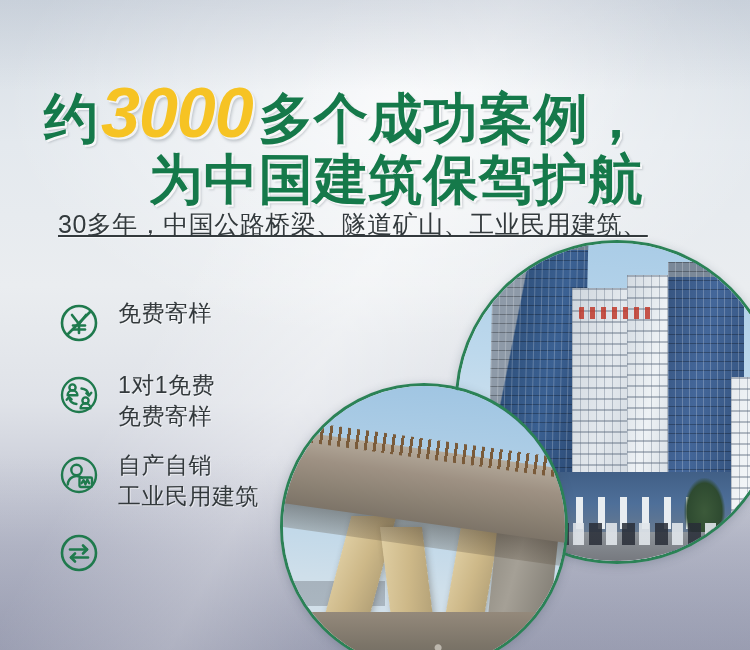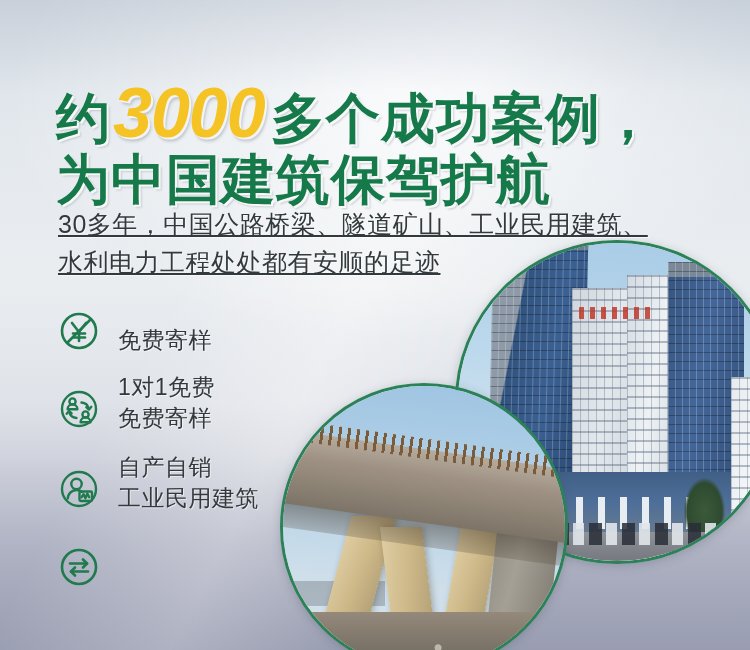--- a/index.html
+++ b/index.html
@@ -20,25 +20,25 @@
     pointer-events:none;
   }
   .vignette{
     position:absolute;inset:0;
     background:linear-gradient(180deg,rgba(150,160,180,.22) 0%,rgba(255,255,255,0) 14%,rgba(255,255,255,0) 70%,rgba(120,125,150,.30) 100%);
     pointer-events:none;
   }
 
   
   .headline{
-    position:absolute;left:56px;top:78px;z-index:6;
+    position:absolute;left:44px;top:78px;z-index:6;
     line-height:1;white-space:nowrap;
   }
   .hl-line1{display:block;height:66px;}
-  .hl-line2{display:block;margin-top:8px;}
+  .hl-line2{display:block;margin-top:8px;text-align:right;}
   .hl-cn{
     font-size:54px;font-weight:bold;color:#15794a;
     letter-spacing:1px;
     text-shadow:2px 2px 0 rgba(255,255,255,.85), 3px 3px 2px rgba(90,100,110,.25);
     vertical-align:baseline;
   }
   .hl-num{
     font-size:70px;font-weight:bold;font-style:italic;color:#f6c324;
     letter-spacing:-1px;margin:0 6px 0 2px;
     text-shadow:2px 2px 0 rgba(255,255,255,.8), 3px 4px 3px rgba(90,100,110,.3);
@@ -49,21 +49,21 @@
   .subcopy{
     position:absolute;left:58px;top:205px;z-index:6;
     color:#333a3d;font-size:25px;line-height:38px;letter-spacing:.5px;
     text-shadow:1px 1px 0 rgba(255,255,255,.6);
     text-decoration:underline;
   }
   .subcopy span{display:block;white-space:nowrap;}
 
   
   .features{position:absolute;left:54px;top:298px;z-index:7;width:270px;}
-  .feature{position:relative;display:flex;align-items:flex-end;margin-bottom:14px;}
+  .feature{position:relative;display:flex;align-items:flex-start;margin-bottom:14px;}
   .feature.f1{height:58px;}
   .feature.f2{height:64px;margin-bottom:16px;}
   .feature.f3{height:64px;}
   .feature.f4{height:64px;}
   .f-icon{
     flex:0 0 auto;width:50px;height:50px;margin-right:14px;
   }
   .f-icon svg{display:block;width:50px;height:50px;}
   .f-text{
     color:#33393c;font-size:23px;line-height:31px;letter-spacing:.5px;
@@ -289,21 +289,20 @@
     <span class="hl-line1">
       <span class="hl-cn">约</span><span class="hl-num">3000</span><span class="hl-cn">多个成功案例，</span>
     </span>
     <span class="hl-line2">
       <span class="hl-cn">为中国建筑保驾护航</span>
     </span>
   </div>
 
   <div class="subcopy">
     <span>30多年，中国公路桥梁、隧道矿山、工业民用建筑、</span>
-    <span>水利电力工程处处都有安顺的足迹</span>
   </div>
 
   <div class="features">
 
     <div class="feature f1">
       <div class="f-icon">
         <svg viewBox="0 0 50 50" fill="none" stroke="#1f7a4d" stroke-width="2.6" stroke-linecap="round" stroke-linejoin="round">
           <circle cx="25" cy="25" r="17"></circle>
           <path d="M18 17 L25 26 L32 17"></path>
           <path d="M25 26 L25 35"></path>

